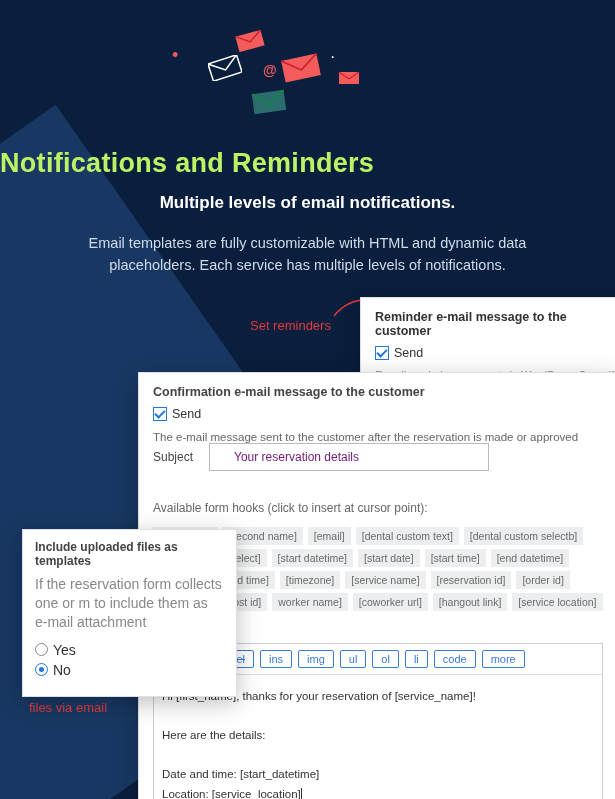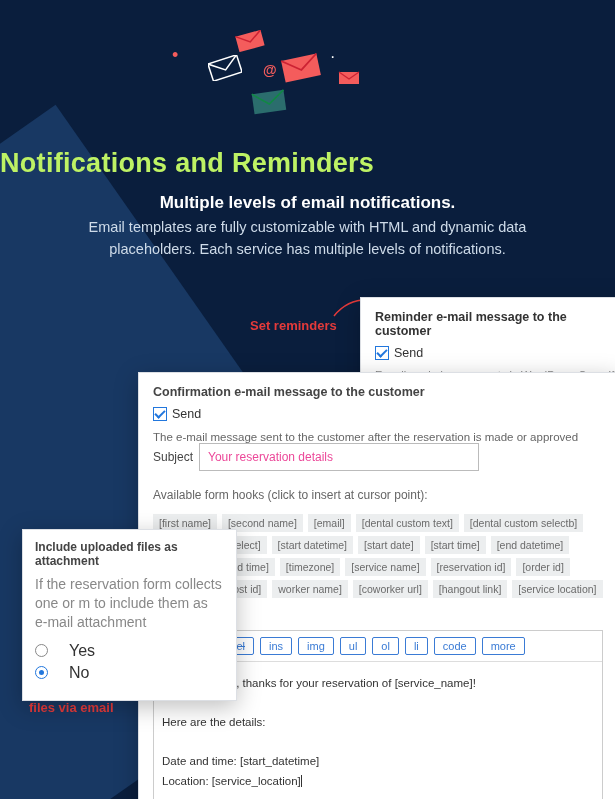--- a/index.html
+++ b/index.html
@@ -2,53 +2,53 @@
 <html><head>
 <meta charset="utf-8">
 <style>
 *{box-sizing:border-box;margin:0;padding:0;font-family:-apple-system,BlinkMacSystemFont,"Segoe UI",Arial,sans-serif}
 body{width:615px;height:799px;background:#0a1e3d;position:relative;overflow:hidden}
 .diag{position:absolute;width:800px;height:600px;background:#183863;transform:rotate(-35deg);left:-500px;top:280px;z-index:0}
 .heroicons{position:absolute;top:30px;left:170px;width:260px;height:110px}
 .envelope{position:absolute}
 .title{position:absolute;top:148px;width:100%;text-align:left;color:#bef264;font-weight:700;font-size:27px;letter-spacing:.3px}
 .subtitle{position:absolute;top:193px;width:100%;text-align:center;color:#fff;font-weight:700;font-size:17px}
-.desc{position:absolute;top:216px;width:100%;text-align:center;color:#cedbe9;font-size:14.5px;line-height:1.55;padding:0 58px}
-.lbl{position:absolute;color:#e43a3a;font-size:13px;font-weight:700}
+.desc{position:absolute;top:232px;width:100%;text-align:center;color:#cedbe9;font-size:14.5px;line-height:1.55;padding:0 58px}
+.lbl{position:absolute;color:#e43a3a;font-size:13px;font-weight:400}
 .lbl1{top:318px;left:250px}
 .lbl2{top:681px;left:29px;line-height:1.35}
 .card{position:absolute;background:#fff;border:1px solid #dcdfe4;box-shadow:0 6px 22px rgba(0,0,0,.25);font-size:12px;color:#444}
 .card-rem{top:297px;left:360px;width:280px;padding:12px 14px}
 .card-rem h4{font-size:12.5px;font-weight:700;color:#333;margin-bottom:8px}
 .chk{display:flex;align-items:center;gap:5px;margin-bottom:8px;font-size:12.5px;color:#333}
 .chkbox{width:14px;height:14px;border:1.5px solid #2277dd;position:relative;display:inline-block}
 .chkbox.on::after{content:"";position:absolute;left:2.5px;top:0;width:4px;height:8px;border:solid #2277dd;border-width:0 2px 2px 0;transform:rotate(45deg)}
 .card-rem p{font-size:11px;color:#888;line-height:1.4;margin-bottom:10px}
 .select{width:90px;height:26px;border:1px solid #bbb;display:flex;align-items:center;justify-content:space-between;padding:0 8px;font-size:11.5px;color:#333}
 .chev{width:0;height:0;border-left:4px solid transparent;border-right:4px solid transparent;border-top:5px solid #888}
 .card-conf{top:372px;left:138px;width:480px;padding:12px 14px 0}
 .card-conf h4{font-size:12.5px;font-weight:700;margin-bottom:8px}
 .card-conf .chk{margin-bottom:10px}
 .card-conf .sub{font-size:11.5px;color:#666;}
-.subjrow{display:flex;align-items:center;gap:6px;margin-bottom:17px}
+.subjrow{display:flex;align-items:center;gap:16px;margin-bottom:30px}
 .subjrow label{font-size:12px;color:#444}
-.subjinput{flex:1;max-width:280px;height:28px;border:1px solid #bbb;padding:0 8px;font-size:12px;color:#ec4899;outline:none}
+.subjinput{flex:1;max-width:280px;height:28px;border:1px solid #bbb;padding:0 24px;font-size:12px;color:#701a75;outline:none}
 .hookslbl{font-size:12px;color:#666;margin-bottom:12px}
 .hooks{display:flex;flex-wrap:wrap;gap:4px 5px;margin-bottom:10px}
 .hook{background:#eceeef;color:#6b6b6b;font-size:10.5px;padding:3px 6px;white-space:nowrap}
 .editor{border:1px solid #ccc;margin-top:4px}
 .edtabs{display:flex;gap:6px;padding:6px;border-bottom:1px solid #ddd;flex-wrap:wrap}
 .edbtn{border:1px solid #3a7bd5;color:#3a7bd5;background:#fff;padding:2px 8px;font-size:11px;border-radius:2px}
 .edbtn.strike{text-decoration:line-through}
 .edbody{padding:12px 8px 16px;font-family:monospace;font-size:11.5px;color:#333;line-height:1.7;white-space:pre-wrap}
 .cursor{display:inline-block;width:1px;height:12px;background:#333;vertical-align:middle}
 .card-att{top:529px;left:22px;width:215px;padding:10px 12px 14px;z-index:5}
 .card-att h4{font-size:12px;font-weight:700;margin-bottom:7px}
 .card-att p{font-size:14px;color:#888;line-height:1.35;margin-bottom:10px}
-.radio{display:flex;align-items:center;gap:21px;font-size:16px;color:#333;margin-bottom:4px}
+.radio{display:flex;align-items:center;gap:5px;font-size:14px;color:#333;margin-bottom:4px}
 .rcircle{width:13px;height:13px;border:1.5px solid #888;border-radius:50%;position:relative}
 .rcircle.on{border-color:#2277dd}
 .rcircle.on::after{content:"";position:absolute;left:2.5px;top:2.5px;width:5px;height:5px;background:#2277dd;border-radius:50%}
 .arrow{position:absolute;stroke:#e43a3a;fill:none;stroke-width:1.5}
 </style>
 </head>
 <body>
 
 <div class="diag"></div>
 
@@ -169,21 +169,21 @@
     <div class="edbody"><span id="edbody">Hi [first_name], thanks for your reservation of [service_name]!
 
 Here are the details:
 
 Date and time: [start_datetime]
 Location: [service_location]</span><span class="cursor"></span></div>
   </div>
 </div>
 
 <div class="card card-att">
-  <h4>Include uploaded files as attachment</h4>
+  <h4>Include uploaded files as templates</h4>
   <p>If the reservation form collects one or m to include them as e-mail attachment</p>
   <div class="radio">
     <span class="rcircle"></span>
     <span>Yes</span>
   </div>
   <div class="radio">
     <span class="rcircle on"></span>
     <span>No</span>
   </div>
 </div>

